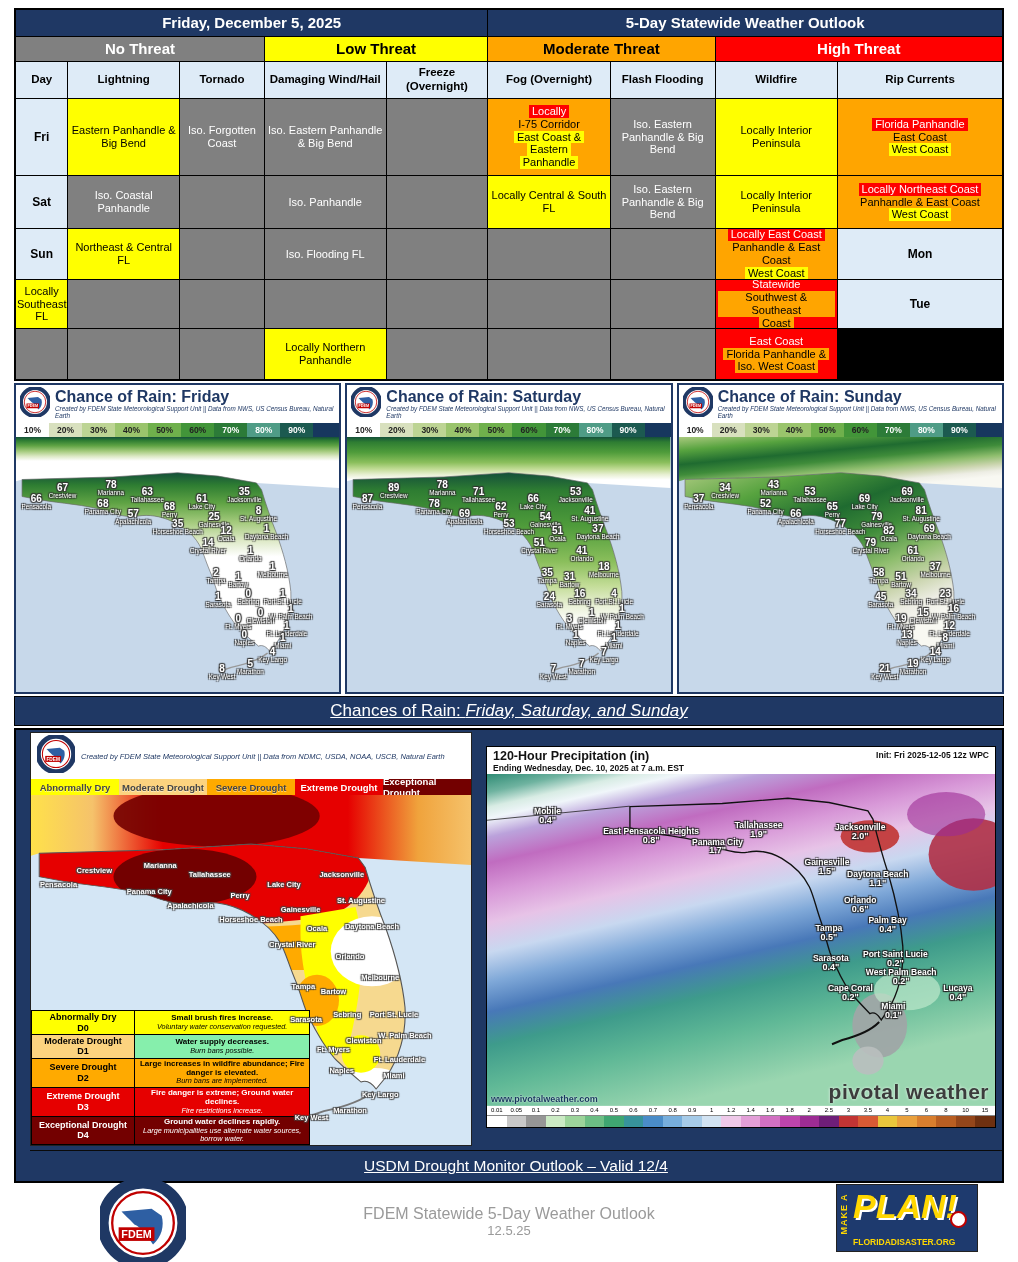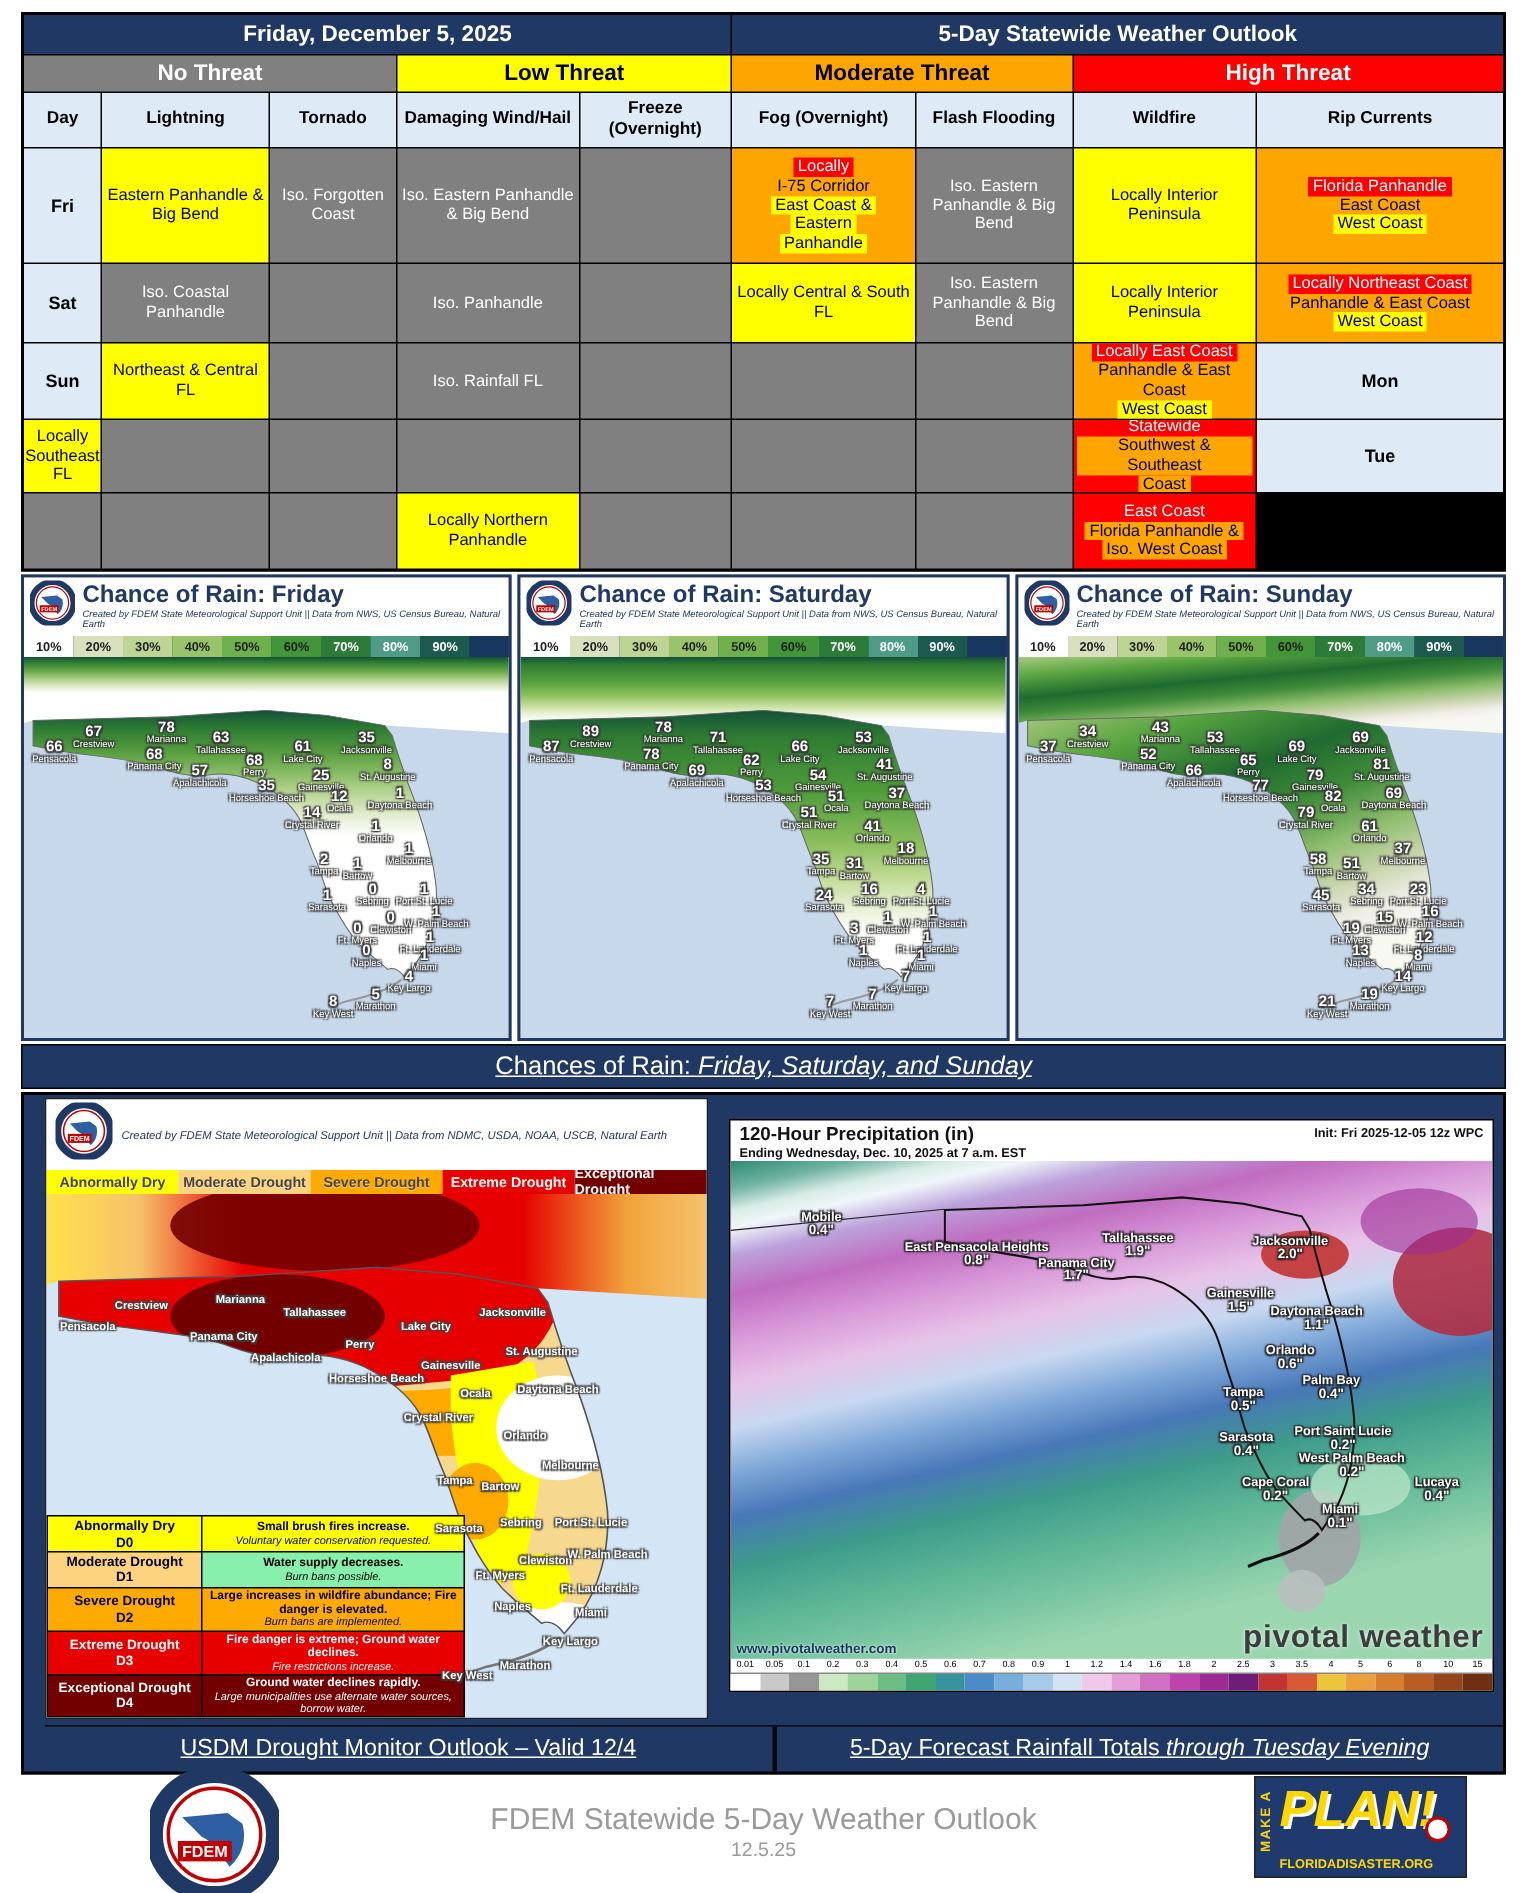--- a/index.html
+++ b/index.html
@@ -92,21 +92,21 @@
   .caption-row{width:100%;display:flex;margin-top:4px;border-top:1px solid #0a0a0a;}
   .caption-cell{flex:1;display:flex;align-items:center;justify-content:center;height:30px;color:#fff;font-size:15.5px;}
   .caption-cell+.caption-cell{border-left:3px solid #0a0a0a;}
   .caption-cell .u{text-decoration:underline;}
   .caption-cell .it{font-style:italic;}
 
   
   .footer{position:absolute;left:0;top:1180px;width:1018px;height:82px;display:flex;align-items:center;}
   .f-logo{position:absolute;left:100px;top:0px;}
   .f-text{width:100%;text-align:center;color:#9a9a9a;}
-  .f-line1{font-size:20px;}
+  .f-line1{font-size:16px;}
   .f-line2{font-size:13px;}
   .plan-badge{position:absolute;right:40px;top:4px;width:140px;height:66px;background:#1E3A6E;border:1px solid #222;
     overflow:hidden;}
   .plan-make{position:absolute;left:-14px;top:24px;transform:rotate(-90deg);font-size:9px;font-weight:bold;color:#FFD700;letter-spacing:1px;}
   .plan-main{position:absolute;left:16px;top:2px;font-size:34px;font-weight:bold;font-style:italic;color:#FFD700;
     text-shadow:2px 2px 0 #fff;}
   .plan-site{position:absolute;left:16px;bottom:4px;font-size:8.5px;font-weight:bold;color:#FFD700;}
   .plan-dot{position:absolute;right:10px;top:26px;width:13px;height:13px;border-radius:50%;background:#fff;border:2px solid #C00000;}
 </style>
 </head>
@@ -183,21 +183,21 @@
           <span class="line badge-red">Locally Northeast Coast</span>
           <span class="line">Panhandle &amp; East Coast</span>
           <span class="line badge-yellow">West Coast</span>
         </div>
         <div class="cell c-day">Sun</div>
         <div class="cell c-yellow">
           <span class="line">Northeast &amp; Central FL</span>
         </div>
         <div class="cell c-gray"></div>
         <div class="cell c-gray">
-          <span class="line">Iso. Rainfall FL</span>
+          <span class="line">Iso. Flooding FL</span>
         </div>
         <div class="cell c-gray"></div>
         <div class="cell c-gray"></div>
         <div class="cell c-gray"></div>
         <div class="cell c-orange">
           <span class="line badge-red">Locally East Coast</span>
           <span class="line">Panhandle &amp; East Coast</span>
           <span class="line badge-yellow">West Coast</span>
         </div>
         <div class="cell c-day">Mon</div>
@@ -1039,23 +1039,20 @@
             <div style="background: rgb(184, 94, 34);"></div>
             <div style="background: rgb(148, 70, 26);"></div>
             <div style="background: rgb(110, 48, 16);"></div>
           </div>
       </div>
 
       <div class="caption-row">
         <div class="caption-cell">
           <span class="u">USDM Drought Monitor Outlook – Valid 12/4</span>
         </div>
-        <div class="caption-cell">
-          <span class="u"><span>5-Day Forecast Rainfall Totals </span><span class="it">through Tuesday Evening</span></span>
-        </div>
       </div>
     </div>
   </div>
 
   <div class="footer">
     <span class="f-logo" id="footerLogo"><svg width="86" height="86" viewBox="0 0 60 60">
           <circle cx="30" cy="30" r="28" fill="#fff" stroke="#1F3864" stroke-width="8"></circle>
           <circle cx="30" cy="30" r="21.5" fill="#fff" stroke="#C00000" stroke-width="1.6"></circle>
           <path d="M15,22 L36,20 L43,25 C45,32 43,40 37,45 C33,39 29,33 24,31 C20,27 17,24 15,22 Z" fill="#2E5FA3"></path>
           <rect x="13" y="33" width="25" height="9.5" fill="#C00000"></rect>

